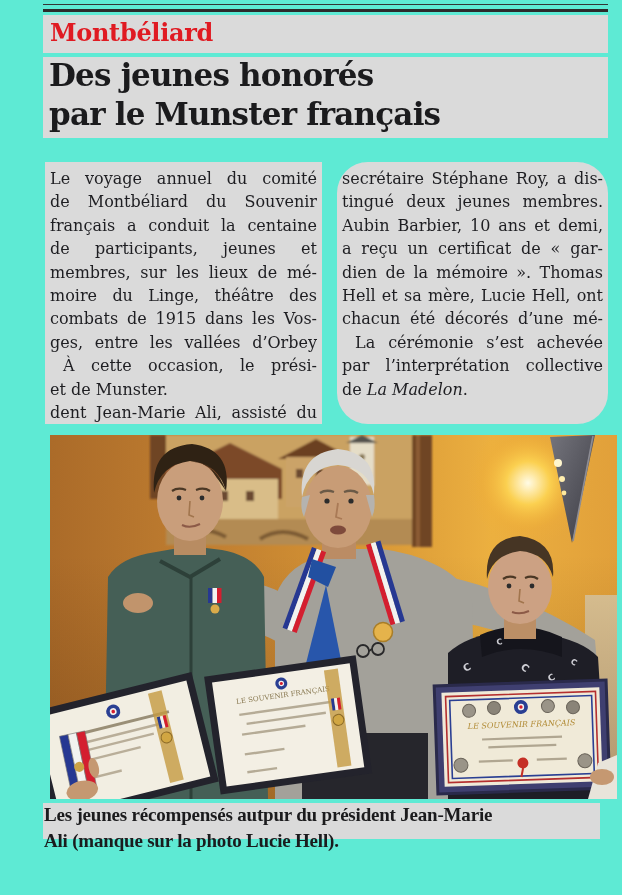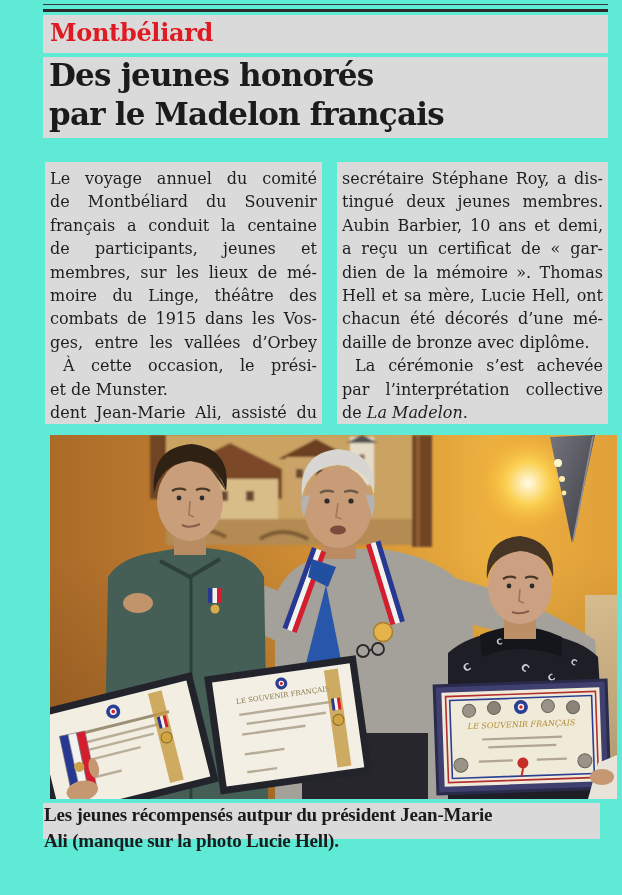--- a/index.html
+++ b/index.html
@@ -10,21 +10,21 @@
   .rule.thick{top:9px;height:3px;background:#2b2b2b;}
   .band{position:absolute;background:#dadada;}
   .section-band{left:43px;top:15px;width:565px;height:38px;}
   .section-label{position:absolute;left:50px;top:18px;font-size:24px;font-weight:bold;
         color:#e01a22;letter-spacing:-0.3px;}
   .headline-band{left:43px;top:57px;width:565px;height:81px;}
   .headline{position:absolute;left:49px;top:56px;font-size:31px;line-height:39px;
         font-weight:bold;color:#1b1b1d;letter-spacing:-0.8px;white-space:nowrap;}
   .col{position:absolute;top:162px;height:262px;background:#dadada;}
   .col-left{left:45px;width:277px;}
-  .col-right{left:337px;width:271px;}
+  .col-right{left:337px;width:271px;border-radius:31px;}
   .col-inner{padding:5px 5px 0 5px;}
   .bodyline{font-size:16px;line-height:23.4px;color:#1e1e22;text-align:justify;
         text-align-last:justify;}
   .bodyline.end{text-align-last:left;}
   .bodyline.ind{text-indent:13px;}
   .it{font-style:italic;}
   .photo{position:absolute;left:50px;top:435px;width:567px;height:364px;background:#c98a3b;}
   .photo svg{display:block;filter:blur(0.4px) saturate(1.04);}
   .caption-band{left:43px;top:803px;width:557px;height:36px;}
   .caption{position:absolute;left:44px;top:802px;width:566px;
@@ -38,21 +38,21 @@
 
   <div class="rule thin"></div>
   <div class="rule thick"></div>
 
   <div class="band section-band"></div>
   <div class="section-label">Montbéliard</div>
 
   <div class="band headline-band"></div>
   <div class="headline">
     <div>Des jeunes honorés</div>
-    <div>par le Madelon français</div>
+    <div>par le Munster français</div>
   </div>
 
   <div class="col col-left">
     <div class="col-inner">
         <div class="bodyline">Le voyage annuel du comité</div>
         <div class="bodyline">de Montbéliard du Souvenir</div>
         <div class="bodyline">français a conduit la centaine</div>
         <div class="bodyline">de participants, jeunes et</div>
         <div class="bodyline">membres, sur les lieux de mé-</div>
         <div class="bodyline">moire du Linge, théâtre des</div>
@@ -65,21 +65,20 @@
   </div>
   <div class="col col-right">
     <div class="col-inner">
         <div class="bodyline">secrétaire Stéphane Roy, a dis-</div>
         <div class="bodyline">tingué deux jeunes membres.</div>
         <div class="bodyline">Aubin Barbier, 10 ans et demi,</div>
         <div class="bodyline">a reçu un certificat de « gar-</div>
         <div class="bodyline">dien de la mémoire ». Thomas</div>
         <div class="bodyline">Hell et sa mère, Lucie Hell, ont</div>
         <div class="bodyline">chacun été décorés d’une mé-</div>
-        <div class="bodyline end">daille de bronze avec diplôme.</div>
         <div class="bodyline ind">La cérémonie s’est achevée</div>
         <div class="bodyline">par l’interprétation collective</div>
         <div class="bodyline end"><span>de </span><span class="it">La Madelon</span><span>.</span></div>
       </div>
   </div>
 
   <div class="photo">
     <svg width="567" height="364" viewBox="0 0 567 364" xmlns="http://www.w3.org/2000/svg">
       <defs>
         <linearGradient id="wall" x1="0" y1="0" x2="1" y2="0">

